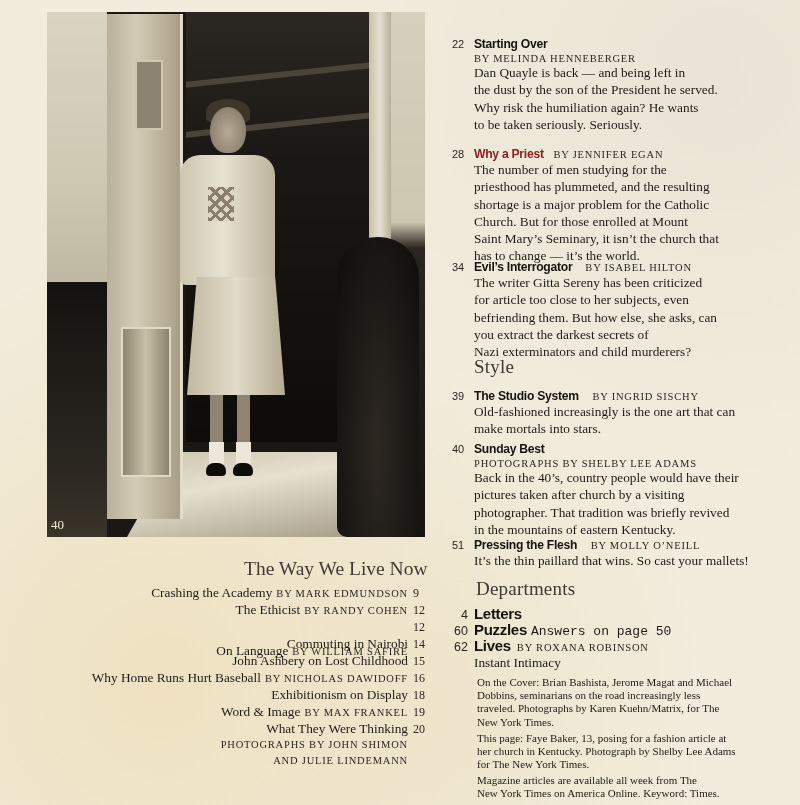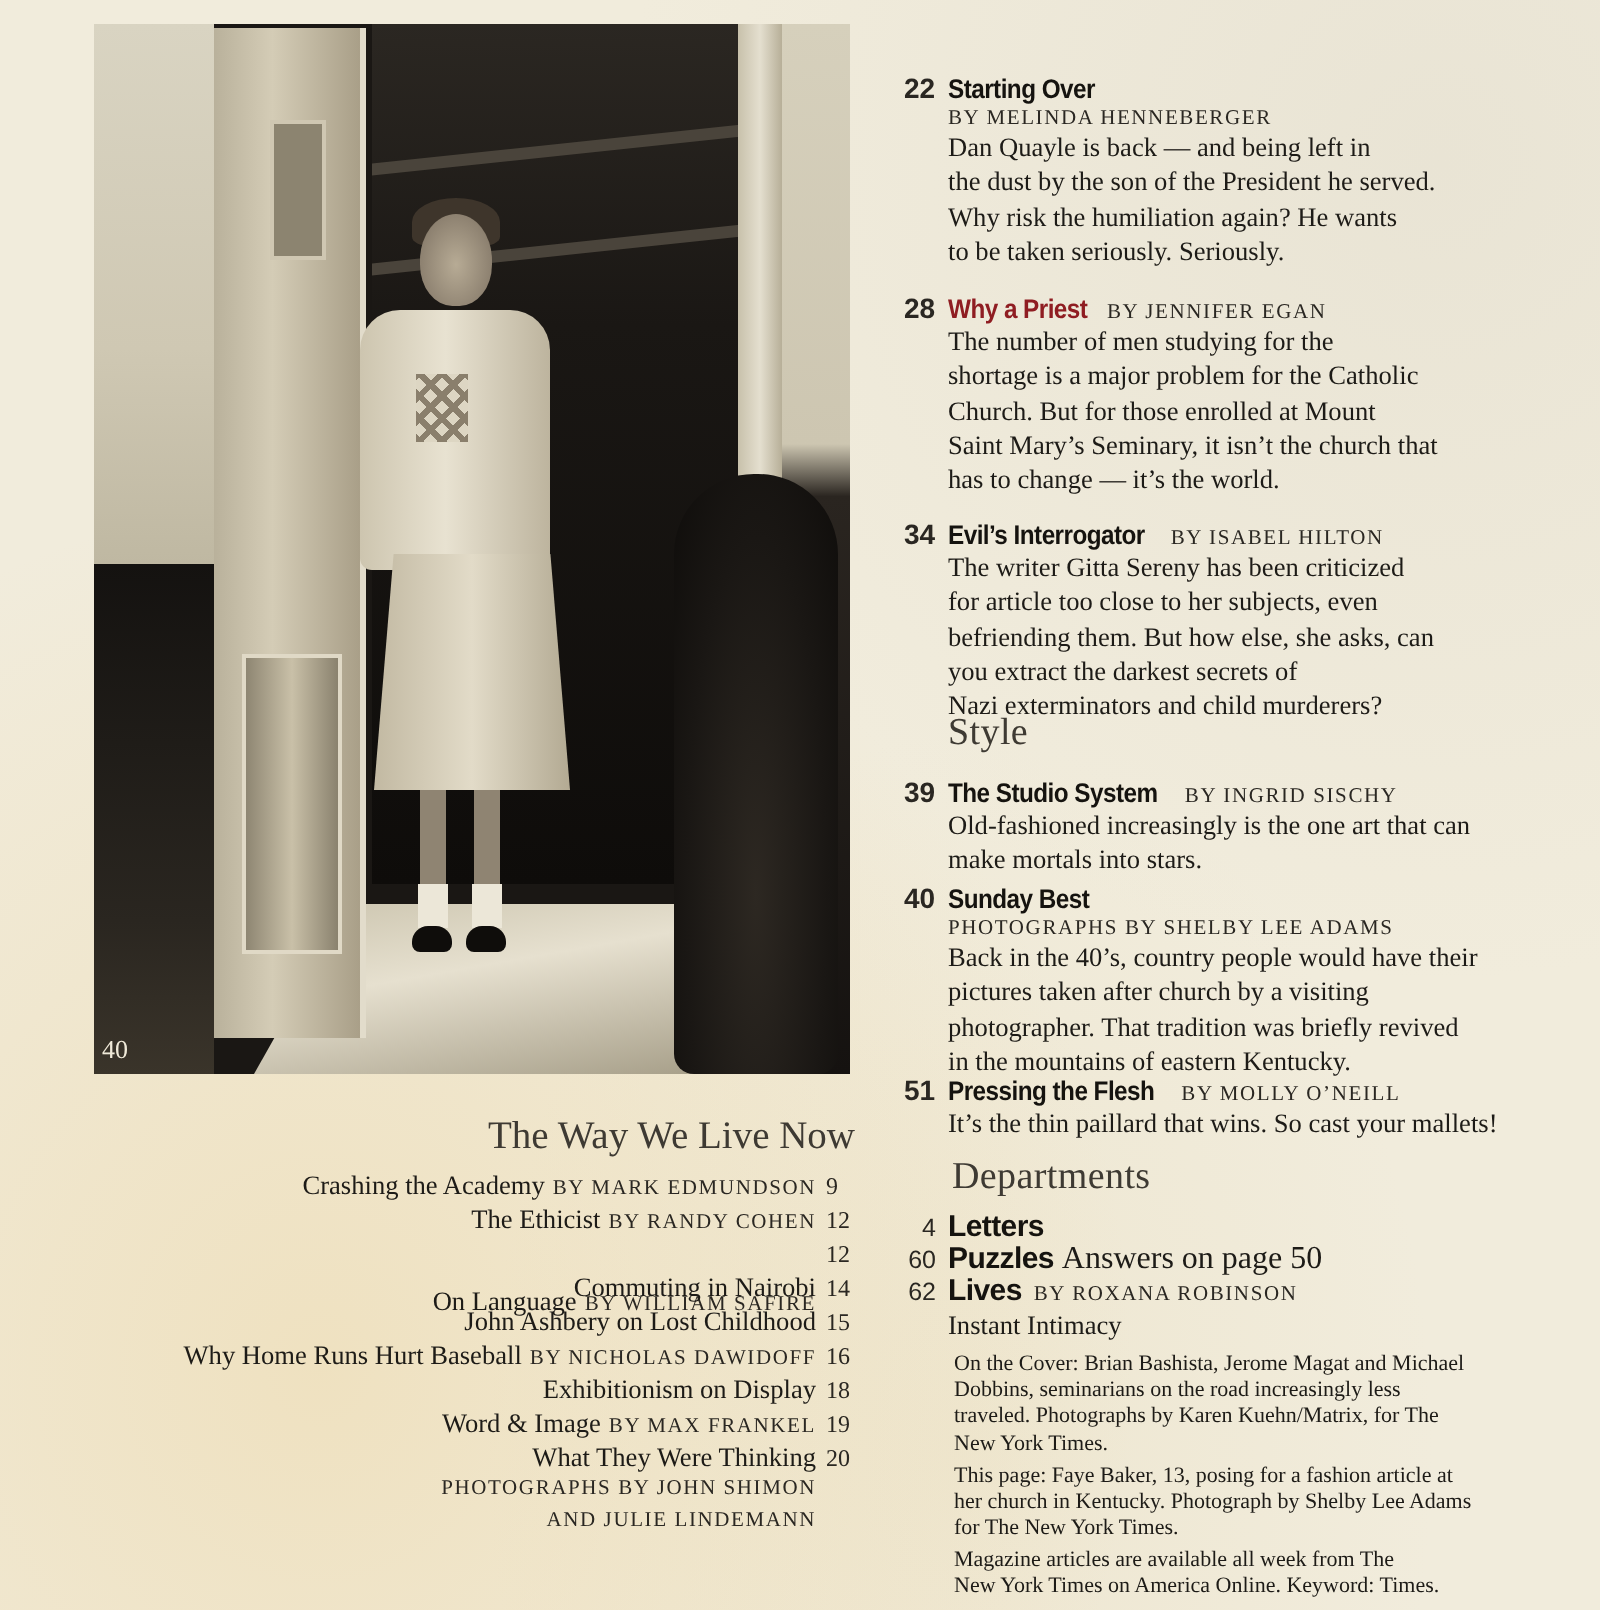--- a/index.html
+++ b/index.html
@@ -100,22 +100,22 @@
   .photo .page-num {
     position: absolute; left: 4px; bottom: 4px;
     font-family: "Liberation Serif", serif; font-size: 13px; color: #efe9d8;
   }
 
   
   .right-col { position: absolute; left: 452px; top: 0; width: 345px; }
   .entry { position: absolute; left: 0; width: 345px; }
   .entry .row { display: flex; align-items: baseline; }
   .entry .pg {
-    width: 22px; font-family: "Liberation Sans", sans-serif; font-size: 14px;
-    color: #2a2722; text-align: left; flex: none; font-weight: bold;
+    width: 22px; font-family: "Liberation Sans", sans-serif; font-size: 11px;
+    color: #2a2722; text-align: left; flex: none;
   }
   .entry .title {
     font-family: "Liberation Sans", sans-serif; font-weight: bold;
     font-size: 13.5px; letter-spacing: -0.3px; color: #15130f;
     transform: scaleX(0.9); transform-origin: left center; display: inline-block;
     white-space: nowrap;
   }
   .entry .title.red { color: #8f1d22; }
   .byline {
     font-family: "Liberation Serif", serif; font-size: 10.5px;
@@ -134,21 +134,21 @@
     position: absolute; font-family: "Liberation Serif", serif;
     font-size: 19px; color: #3e3a33; letter-spacing: 0.2px; font-weight: normal;
   }
 
   .dept-row { position: absolute; left: 0; display: flex; align-items: baseline; }
   .dept-row .pg { width: 22px; font-family: "Liberation Sans", sans-serif; font-size: 12.5px; text-align: right; padding-right: 6px; color: #2a2722; }
   .dept-row .title {
     font-family: "Liberation Sans", sans-serif; font-weight: bold;
     font-size: 15px; letter-spacing: -0.3px; color: #15130f;
   }
-  .dept-row .note { font-family: Liberation Serif, serif; font-size: 16px; margin-left: 4px; }
+  .dept-row .note { font-family: Liberation Mono, monospace; font-size: 13px; margin-left: 4px; }
 
   .credits {
     position: absolute; left: 477px; width: 320px;
     font-family: "Liberation Serif", serif; font-size: 11px; line-height: 13.2px;
     color: #1d1b17;
   }
   .credits .ln { display: block; white-space: nowrap; }
 
   
   .wwln-head {
@@ -218,20 +218,21 @@
   </div>
 
   <div class="entry" style="top:146px">
     <div class="row">
       <span class="pg">28</span>
       <span class="title red">Why a Priest</span>
       <span class="byline inline">BY JENNIFER EGAN</span>
     </div>
     <div class="body-text">
       <span class="ln">The number of men studying for the</span>
+      <span class="ln">priesthood has plummeted, and the resulting</span>
       <span class="ln">shortage is a major problem for the Catholic</span>
       <span class="ln">Church. But for those enrolled at Mount</span>
       <span class="ln">Saint Mary’s Seminary, it isn’t the church that</span>
       <span class="ln">has to change — it’s the world.</span>
     </div>
   </div>
 
   <div class="entry" style="top:259px">
     <div class="row">
       <span class="pg">34</span>

